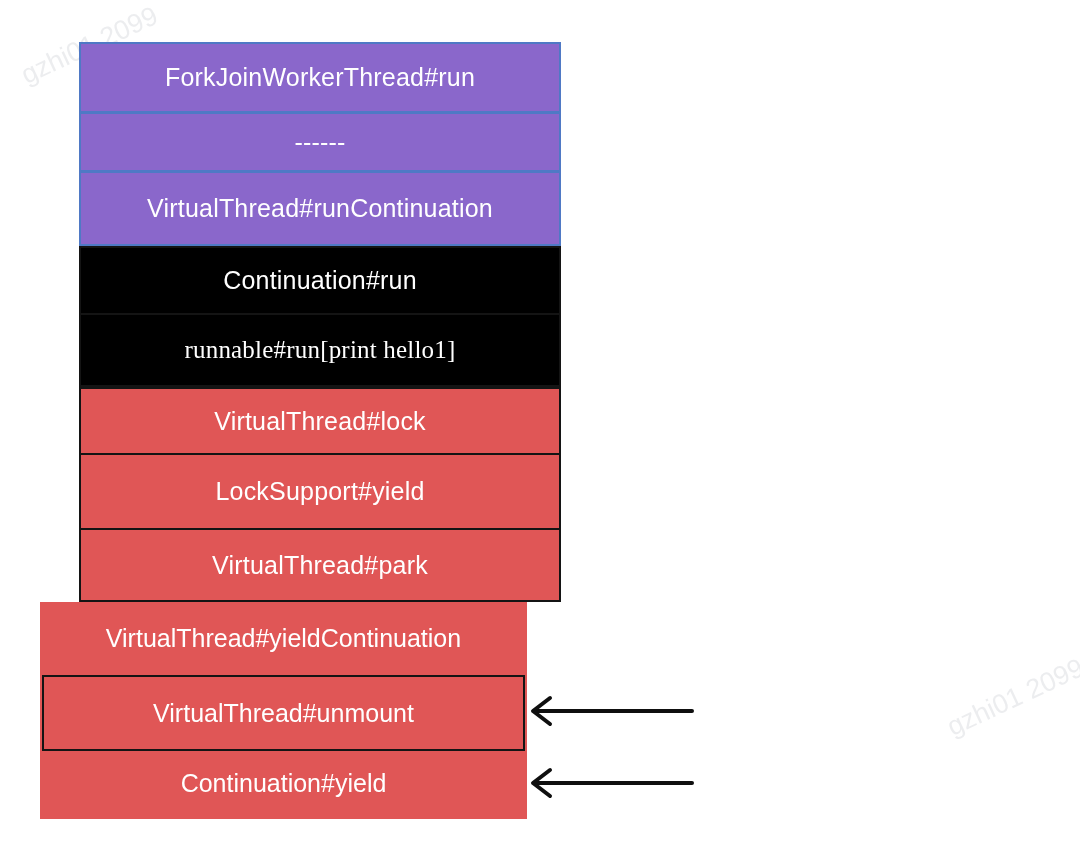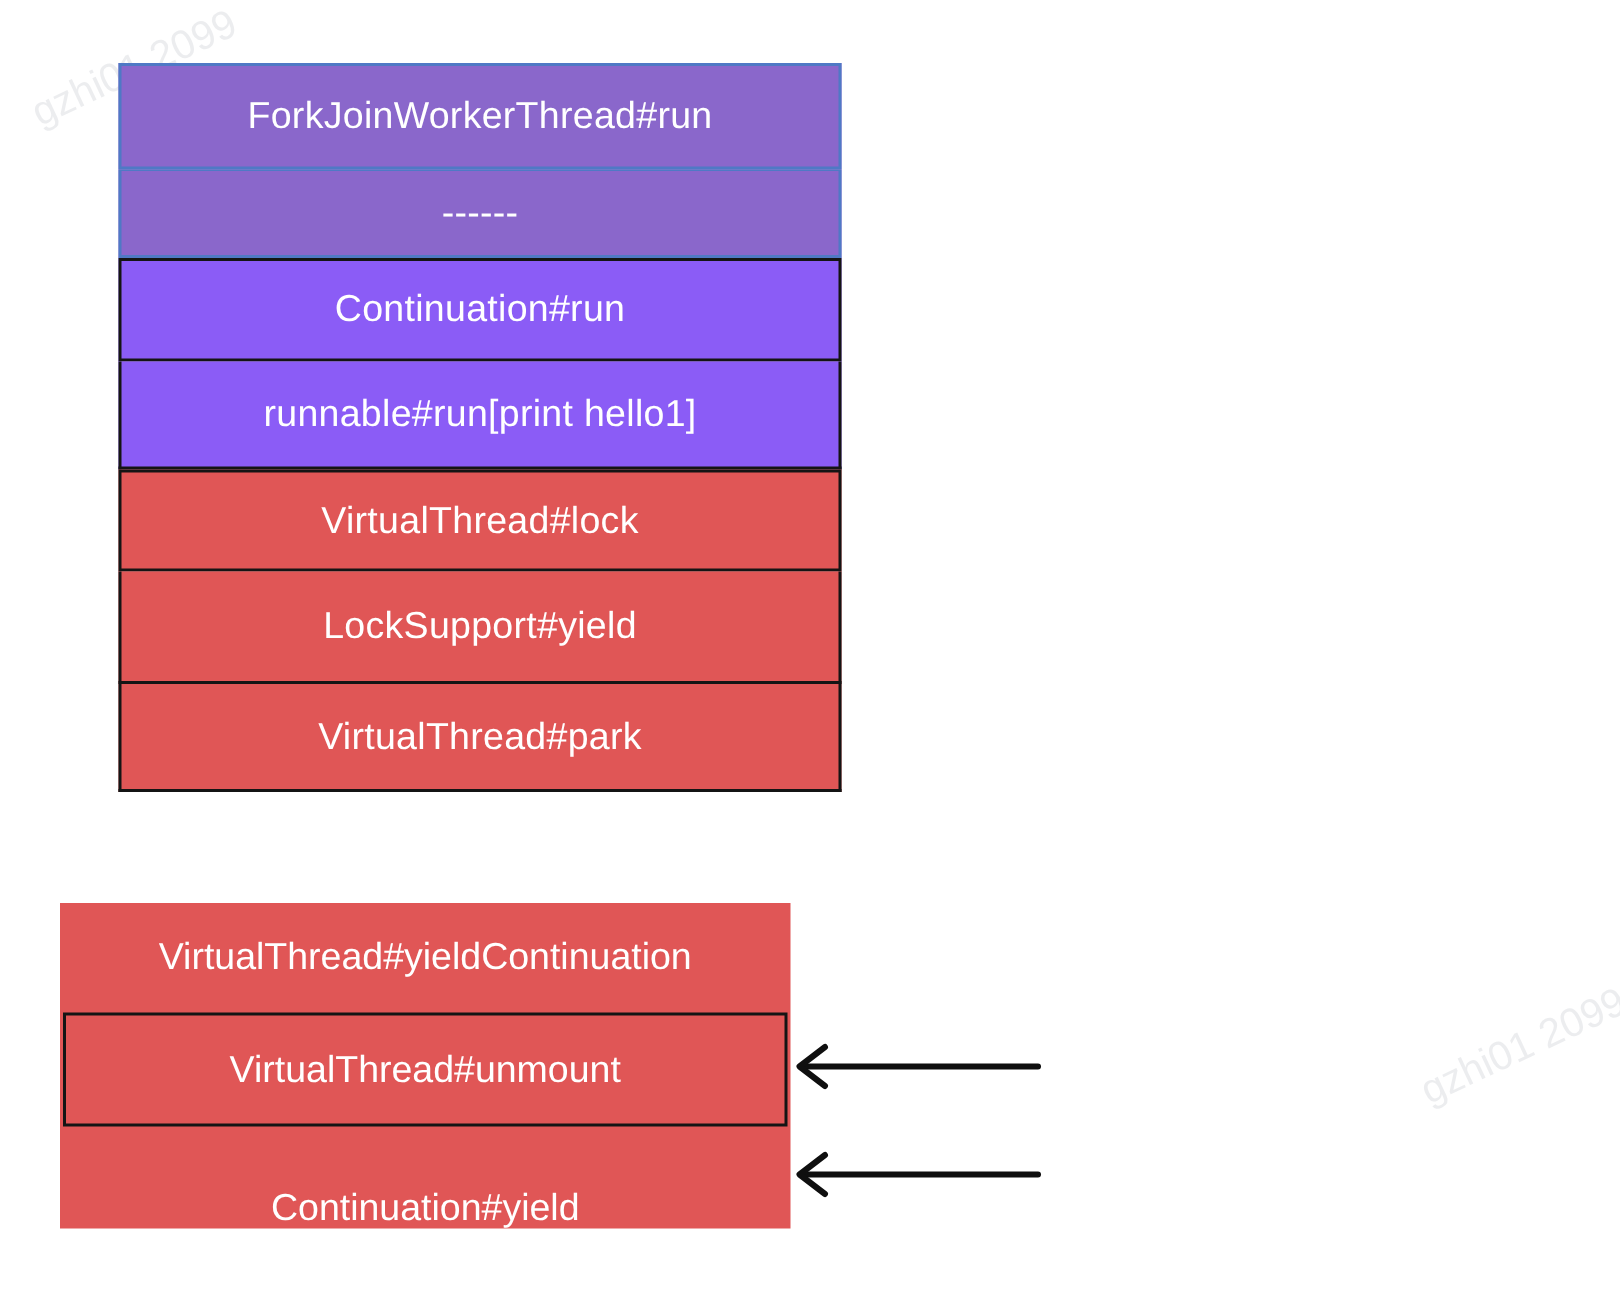--- a/index.html
+++ b/index.html
@@ -29,21 +29,21 @@
     box-sizing: border-box;
     display: flex;
     align-items: center;
     justify-content: center;
     color: #ffffff;
     font-size: 25px;
     letter-spacing: 0.2px;
     text-align: center;
   }
   .frame.purple { background: #8a67cb; border: 2px solid #4f79c5; }
-  .frame.green  { background: #8b5cf6; border: 2px solid #141414; }
+  .frame.green  { background: #000000; border: 2px solid #141414; }
   .frame.red    { background: #e05656; border: 2px solid #141414; }
   .frame.purple + .frame.purple { border-top-width: 1px; }
   .frame.green + .frame.green,
   .frame.red + .frame.red { border-top-width: 0px; }
 
   
   .red-group {
     position: absolute;
     left: 40px;
     top: 602px;
@@ -56,21 +56,21 @@
     left: 0;
     width: 100%;
     display: flex;
     align-items: center;
     justify-content: center;
     color: #ffffff;
     font-size: 25px;
     text-align: center;
   }
   .row-yieldcont { top: 0; height: 73px; }
-  .row-yield { top: 145px; height: 72px; margin-top: 22px; }
+  .row-yield { top: 145px; height: 72px; }
   .unmount-box {
     position: absolute;
     left: 2px;
     right: 2px;
     top: 73px;
     height: 76px;
     box-sizing: border-box;
     border: 2px solid #141414;
     display: flex;
     align-items: center;
@@ -132,24 +132,27 @@
   <span class="wm wm-light" style="left:26px;  top:662px;">gzhi01 2099</span>
   <span class="wm wm-dark" style="left:942px; top:682px;">gzhi01 2099</span>
 
   <div class="stack-col">
     <div class="frame purple" style="height:71px;">
       <span>ForkJoinWorkerThread#run</span>
     </div>
     <div class="frame purple" style="height:59px;">
       <span>------</span>
     </div>
+    <div class="frame purple" style="height:74px;">
+      <span>VirtualThread#runContinuation</span>
+    </div>
     <div class="frame green" style="height:69px;">
       <span>Continuation#run</span>
     </div>
-    <div class="frame green" style="height:72px;">
+    <div class="frame green" style="height:72px;font-family:Liberation Serif, serif;">
       <span>runnable#run[print hello1]</span>
     </div>
     <div class="frame red" style="height:68px;">
       <span>VirtualThread#lock</span>
     </div>
     <div class="frame red" style="height:75px;">
       <span>LockSupport#yield</span>
     </div>
     <div class="frame red" style="height:72px;">
       <span>VirtualThread#park</span>

